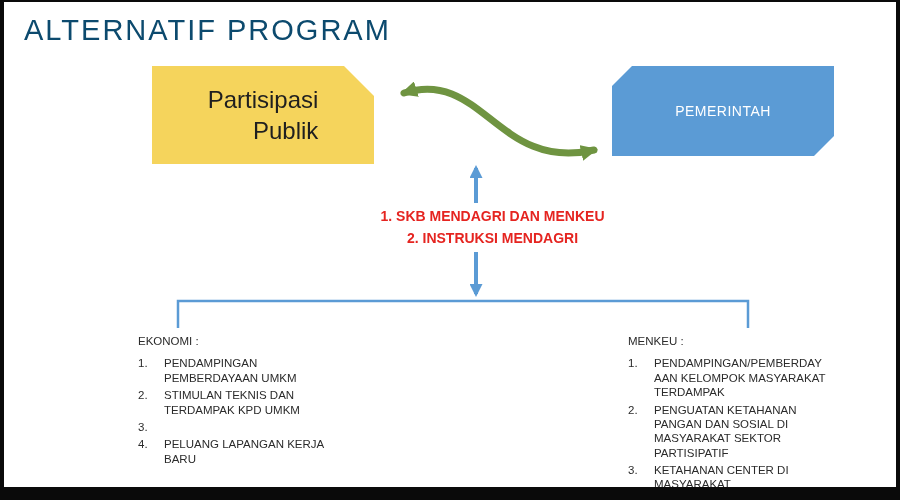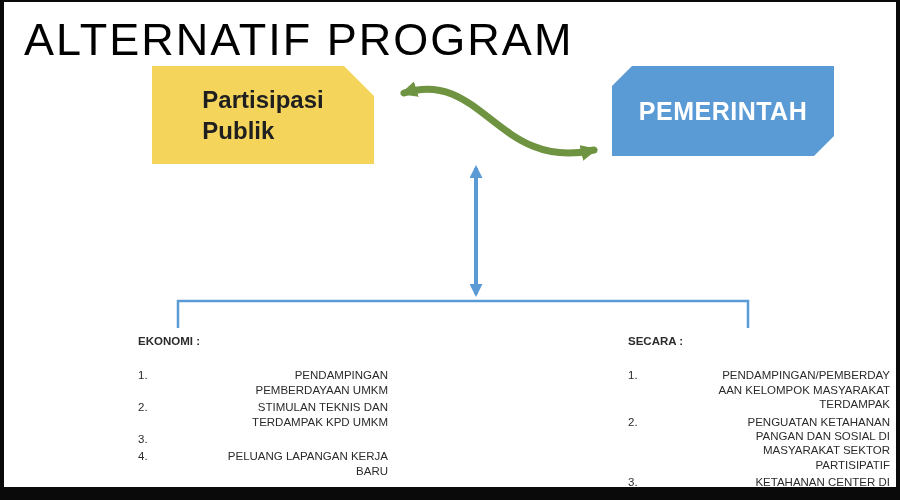--- a/index.html
+++ b/index.html
@@ -6,48 +6,48 @@
   .slide{
     position:relative;width:900px;height:500px;background:#ffffff;overflow:hidden;
     font-family:"Liberation Sans","DejaVu Sans",sans-serif;
   }
   .frame{
     position:absolute;inset:0;z-index:50;pointer-events:none;box-sizing:border-box;
     border-top:2px solid #0a0a0a;border-left:4px solid #0a0a0a;border-right:4px solid #0a0a0a;
     border-bottom:13px solid #0a0a0a;
   }
   .title{
-    position:absolute;left:24px;top:14px;font-size:45px;letter-spacing:2px;
-    color:#000000;font-weight:500;white-space:nowrap;
+    position:absolute;left:24px;top:14px;font-size:29px;letter-spacing:2px;
+    color:#0c4a6e;font-weight:500;white-space:nowrap;
   }
   .box{position:absolute;display:flex;align-items:center;justify-content:center;
-    text-align:left;font-weight:bold;white-space:pre-line;}
+    text-align:right;font-weight:normal;white-space:pre-line;}
   .box-participation{
     left:152px;top:66px;width:222px;height:98px;background:#F5D45C;color:#1f1f1f;
     font-size:24px;line-height:1.3;
     clip-path:polygon(0 0, calc(100% - 30px) 0, 100% 30px, 100% 100%, 0 100%);
   }
   .box-government{
     left:612px;top:66px;width:222px;height:90px;background:#5B9BD5;color:#ffffff;
-    font-size:25px;letter-spacing:0.5px;
+    font-size:14px;letter-spacing:0.5px;
     clip-path:polygon(20px 0, 100% 0, 100% calc(100% - 20px), calc(100% - 20px) 100%, 0 100%, 0 20px);
   }
   .overlay-svg{position:absolute;left:0;top:0;z-index:1;pointer-events:none;}
   .notes{
     position:absolute;left:320px;top:203px;width:345px;z-index:2;background:#ffffff;
     text-align:center;color:#E52420;font-weight:bold;font-size:14px;line-height:1.6;
     padding:2px 0;
   }
   .col{position:absolute;z-index:2;color:#2b2b2b;font-size:11.5px;line-height:1.25;}
   .col-economy{left:138px;top:334px;width:250px;}
   .col-social{left:628px;top:334px;width:262px;}
-  .col-heading{font-weight:bold;margin-bottom:20px;}
+  .col-heading{font-weight:normal;margin-bottom:8px;}
   .item{display:flex;margin-bottom:3px;}
   .item .num{width:26px;flex:0 0 26px;}
-  .item .txt{flex:1;white-space:pre-line;text-align:right;}
+  .item .txt{flex:1;white-space:pre-line;}
 </style>
 </head>
 <body>
 
 <div class="slide">
 
   <div class="title">ALTERNATIF PROGRAM</div>
 
   <div class="box box-participation">
     <span>Partisipasi
@@ -68,20 +68,24 @@
       </marker>
     </defs>
 
     <path d="M 404 93 C 482 68, 498 172, 594 150" fill="none" stroke="#6F9441" stroke-width="7" stroke-linecap="round" marker-start="url(#ah-green)" marker-end="url(#ah-green)"></path>
 
     <line x1="476" y1="168" x2="476" y2="294" stroke="#5B9BD5" stroke-width="4" marker-start="url(#ah-blue)" marker-end="url(#ah-blue)"></line>
 
     <path d="M 178 328 L 178 301 L 748 301 L 748 328" fill="none" stroke="#5B9BD5" stroke-width="2.5"></path>
   </svg>
 
+  <div class="notes">
+    <div>1. SKB MENDAGRI DAN MENKEU</div>
+    <div>2. INSTRUKSI MENDAGRI</div>
+  </div>
 
   <div class="col col-economy">
     <div class="col-heading">EKONOMI :</div>
     <div class="item">
       <span class="num">1.</span>
       <span class="txt">PENDAMPINGAN
 PEMBERDAYAAN UMKM</span>
     </div>
     <div class="item">
       <span class="num">2.</span>
@@ -92,21 +96,21 @@
       <span class="num">3.</span>
     </div>
     <div class="item">
       <span class="num">4.</span>
       <span class="txt">PELUANG LAPANGAN KERJA
 BARU</span>
     </div>
   </div>
 
   <div class="col col-social">
-    <div class="col-heading">SECARA :</div>
+    <div class="col-heading">MENKEU :</div>
     <div class="item">
       <span class="num">1.</span>
       <span class="txt">PENDAMPINGAN/PEMBERDAY
 AAN KELOMPOK MASYARAKAT
 TERDAMPAK</span>
     </div>
     <div class="item">
       <span class="num">2.</span>
       <span class="txt">PENGUATAN KETAHANAN
 PANGAN DAN SOSIAL DI

